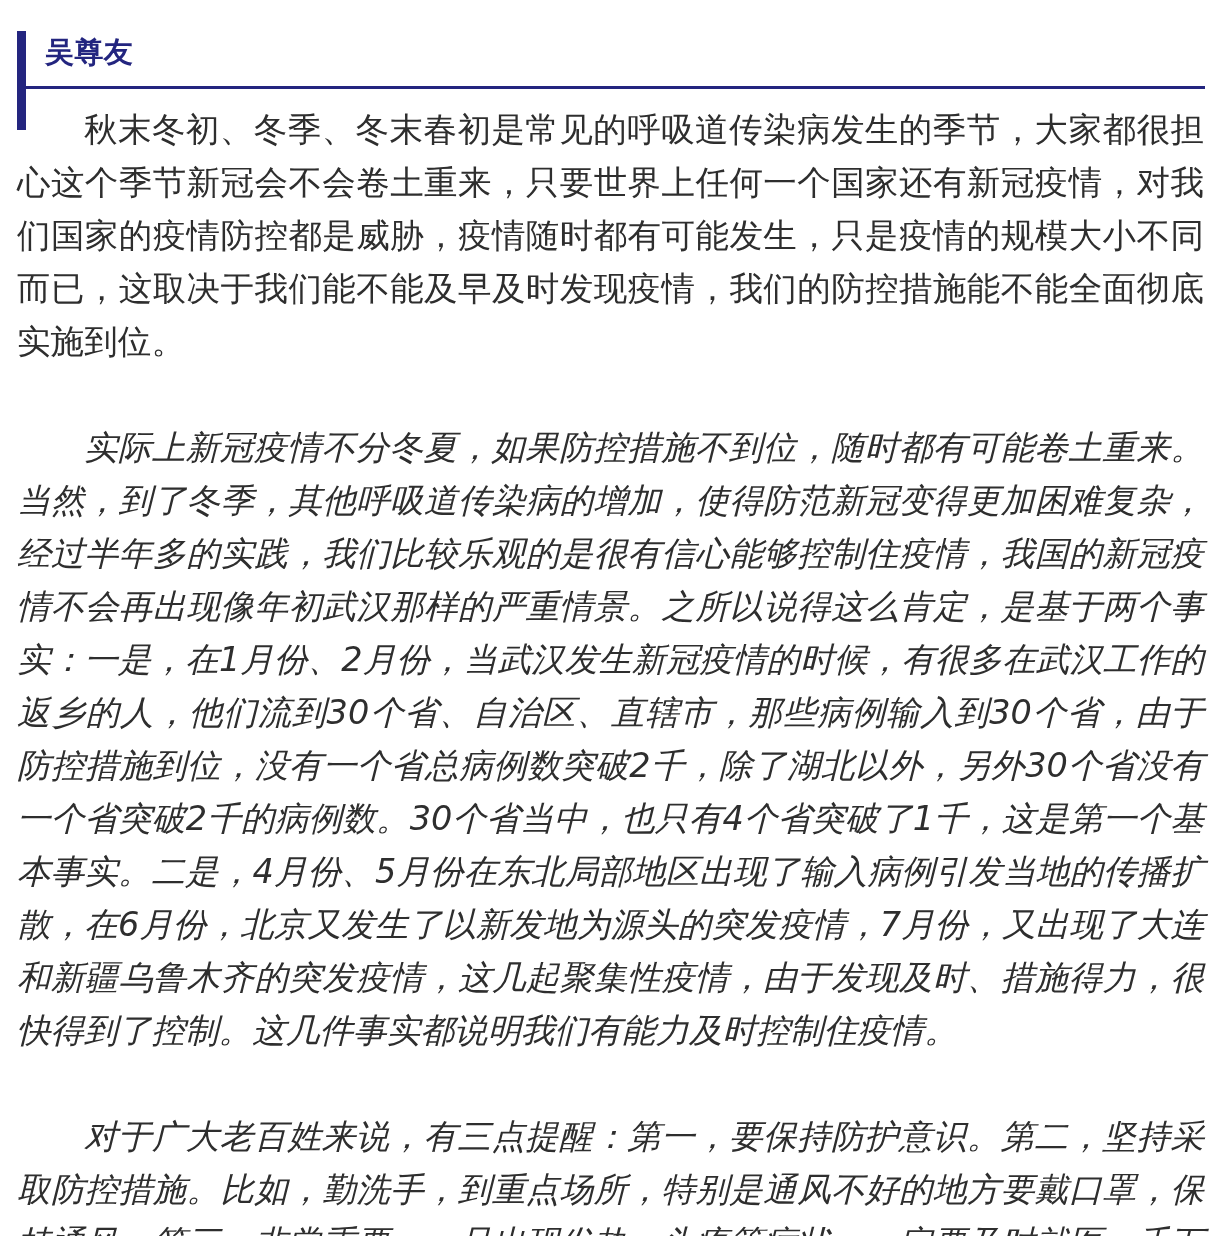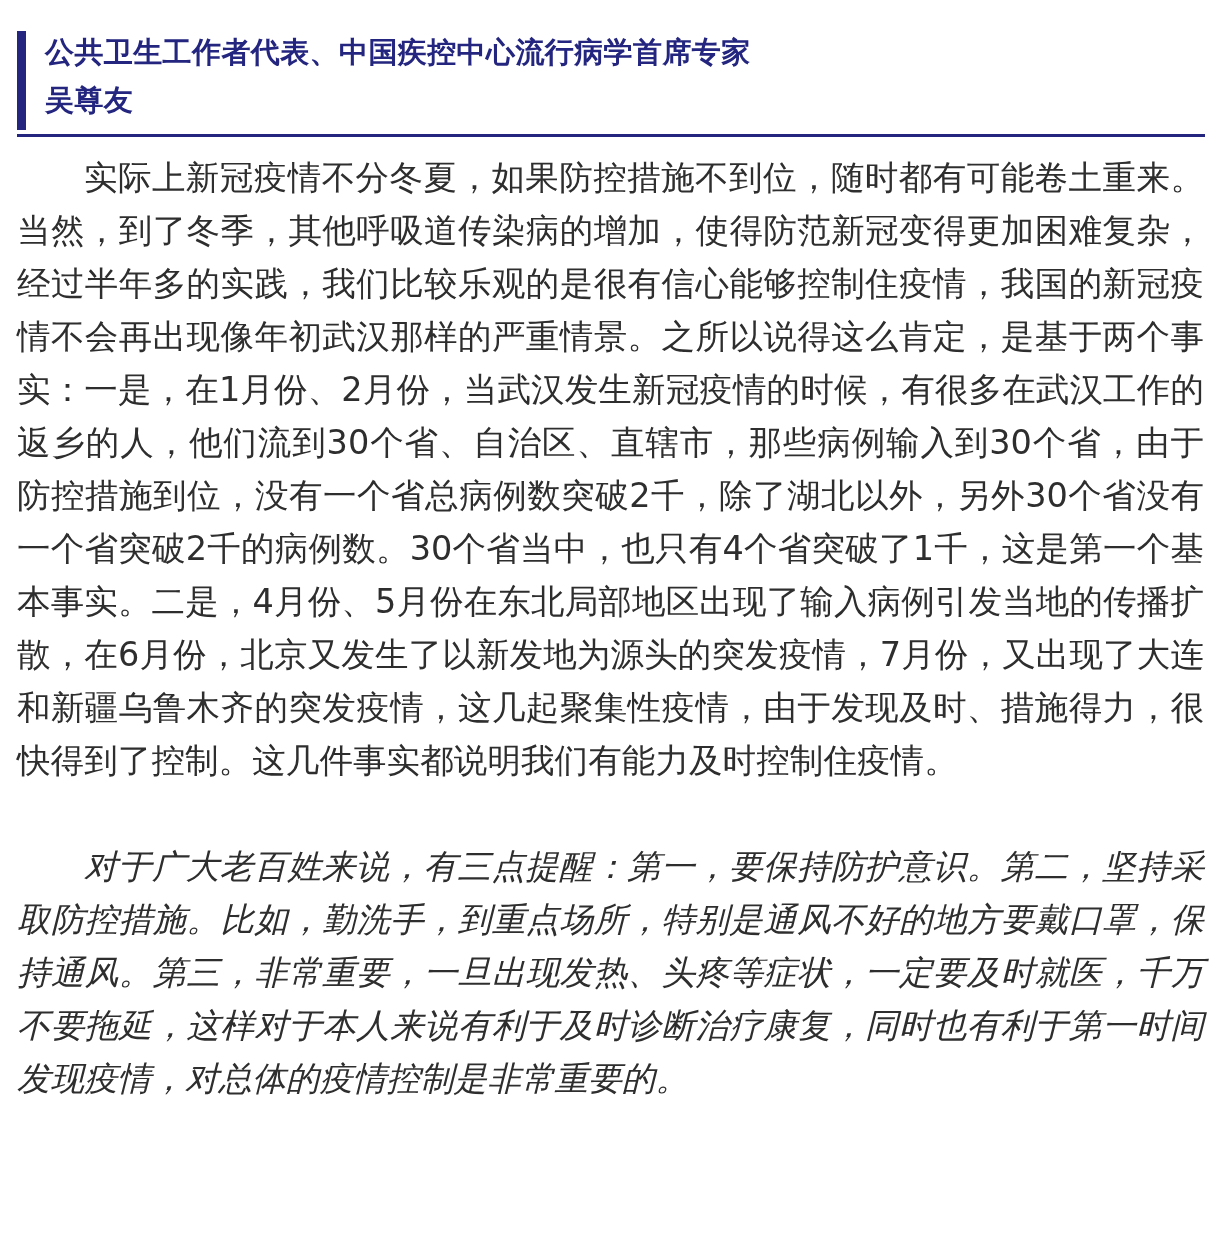--- a/index.html
+++ b/index.html
@@ -71,23 +71,23 @@
   }
 </style>
 </head>
 <body>
 
 <div class="page">
 
   <div class="header">
     <div class="header-bar"></div>
     <div class="header-titles">
-      <div class="header-line">公共卫生工作者代表、中国疾控中心流行病学首席专家</div>
       <div class="header-line">吴尊友</div>
     </div>
   </div>
 
   <div class="article">
+    <p class="para">秋末冬初、冬季、冬末春初是常见的呼吸道传染病发生的季节，大家都很担心这个季节新冠会不会卷土重来，只要世界上任何一个国家还有新冠疫情，对我们国家的疫情防控都是威胁，疫情随时都有可能发生，只是疫情的规模大小不同而已，这取决于我们能不能及早及时发现疫情，我们的防控措施能不能全面彻底实施到位。</p>
     <p class="para">实际上新冠疫情不分冬夏，如果防控措施不到位，随时都有可能卷土重来。当然，到了冬季，其他呼吸道传染病的增加，使得防范新冠变得更加困难复杂，经过半年多的实践，我们比较乐观的是很有信心能够控制住疫情，我国的新冠疫情不会再出现像年初武汉那样的严重情景。之所以说得这么肯定，是基于两个事实：一是，在1月份、2月份，当武汉发生新冠疫情的时候，有很多在武汉工作的返乡的人，他们流到30个省、自治区、直辖市，那些病例输入到30个省，由于防控措施到位，没有一个省总病例数突破2千，除了湖北以外，另外30个省没有一个省突破2千的病例数。30个省当中，也只有4个省突破了1千，这是第一个基本事实。二是，4月份、5月份在东北局部地区出现了输入病例引发当地的传播扩散，在6月份，北京又发生了以新发地为源头的突发疫情，7月份，又出现了大连和新疆乌鲁木齐的突发疫情，这几起聚集性疫情，由于发现及时、措施得力，很快得到了控制。这几件事实都说明我们有能力及时控制住疫情。</p>
     <p class="para">对于广大老百姓来说，有三点提醒：第一，要保持防护意识。第二，坚持采取防控措施。比如，勤洗手，到重点场所，特别是通风不好的地方要戴口罩，保持通风。第三，非常重要，一旦出现发热、头疼等症状，一定要及时就医，千万不要拖延，这样对于本人来说有利于及时诊断治疗康复，同时也有利于第一时间发现疫情，对总体的疫情控制是非常重要的。</p>
   </div>
 
 </div>
 
 </body></html>

